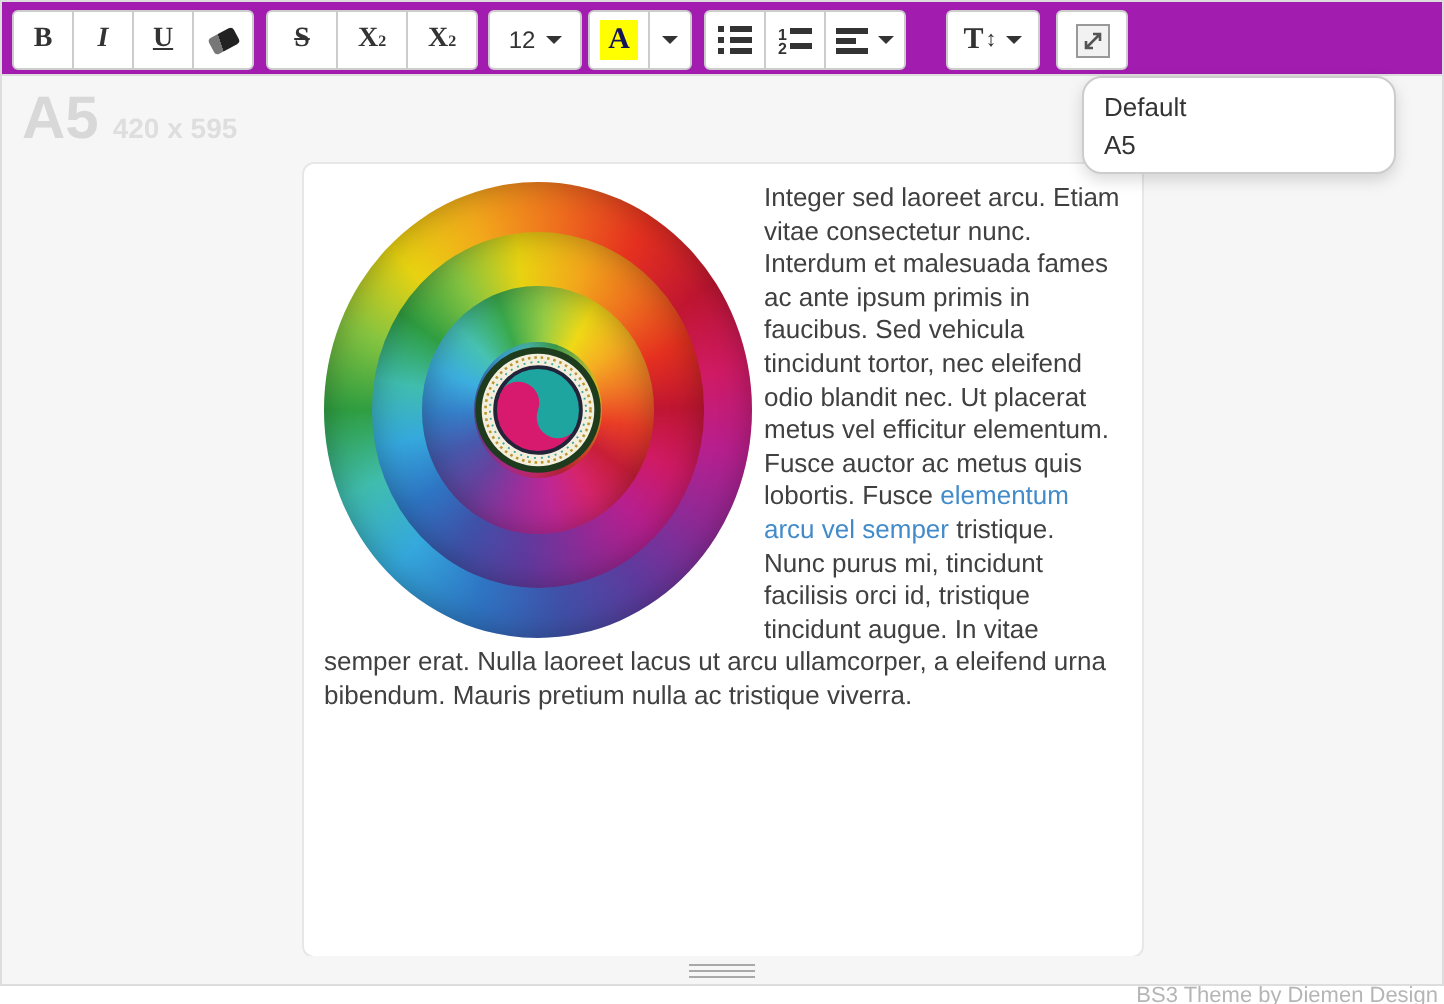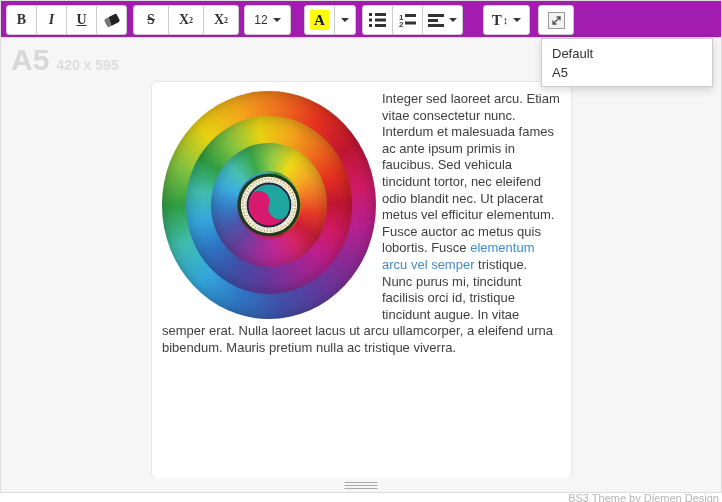--- a/index.html
+++ b/index.html
@@ -16,21 +16,21 @@
   .btn-group { display:inline-block; vertical-align:top; }
   .tb-btn { display:inline-flex; align-items:center; justify-content:center;
             min-width:31px; height:30px; padding:0 5px; background:#fff;
             border:1px solid #ccc; margin-left:-1px; cursor:pointer;
             font-size:14px; color:#333; vertical-align:top; }
   .btn-group .tb-btn:first-child { margin-left:0; border-radius:3px 0 0 3px; }
   .btn-group .tb-btn:last-child { border-radius:0 3px 3px 0; }
   .btn-group .tb-btn:only-child { border-radius:3px; }
   .serif { font-family:"Liberation Serif", serif; font-weight:bold; }
   .g2 .tb-btn { min-width:36px; }
-  .mr6 { margin-right:6px; } .mr5 { margin-right:5px; } .mr13 { margin-right:13px; }
+  .mr6 { margin-right:6px; } .mr5 { margin-right:5px; } .mr13 { margin-right:3px; }
   .mr9 { margin-right:6px; } .mr20 { margin-right:20px; } .mr8 { margin-right:8px; }
   .u { text-decoration:underline; }
   .strike { text-decoration:line-through; }
   sup,sub { font-size:8px; font-weight:bold; }
   .caret { display:inline-block; width:0; height:0; border-top:4px solid #333;
            border-left:4px solid transparent; border-right:4px solid transparent;
            margin-left:5px; }
   .fs-btn { font-size:12px; min-width:47px; }
   .hl { background:#ffff00; padding:0px 4px; font-family:"Liberation Serif",serif;
         font-weight:bold; font-size:15px; color:#14145a; line-height:20px; }
@@ -77,22 +77,22 @@
   
   .statusbar { position:absolute; left:0; bottom:0; width:720px; height:14px;
                background:#f6f6f6; }
   .resize-handle { position:absolute; left:50%; top:4px; transform:translateX(-50%);
                    width:33px; height:7px; cursor:row-resize;
                    background:repeating-linear-gradient(to bottom,#a9a9a9 0 1px,transparent 1px 3px); }
   .credit { position:absolute; right:3px; top:492px; font-size:11px;
             color:#b5b5b5; }
 
   
-  .dropdown { position:absolute; left:541px; top:38px; width:172px; z-index:20;
-              background:#fff; border:1px solid #ccc; border-radius:0;
+  .dropdown { position:absolute; left:541px; top:38px; width:157px; z-index:20;
+              background:#fff; border:1px solid #ccc; border-radius:10px;
               box-shadow:0 3px 8px rgba(0,0,0,.15); padding:5px 0 4px; }
   .dd-item { height:19px; line-height:19px; padding:0 10px; font-size:13px;
              color:#333; cursor:pointer; }
 </style>
 </head>
 <body>
 
 <div class="stage">
   <div class="editor">
 

